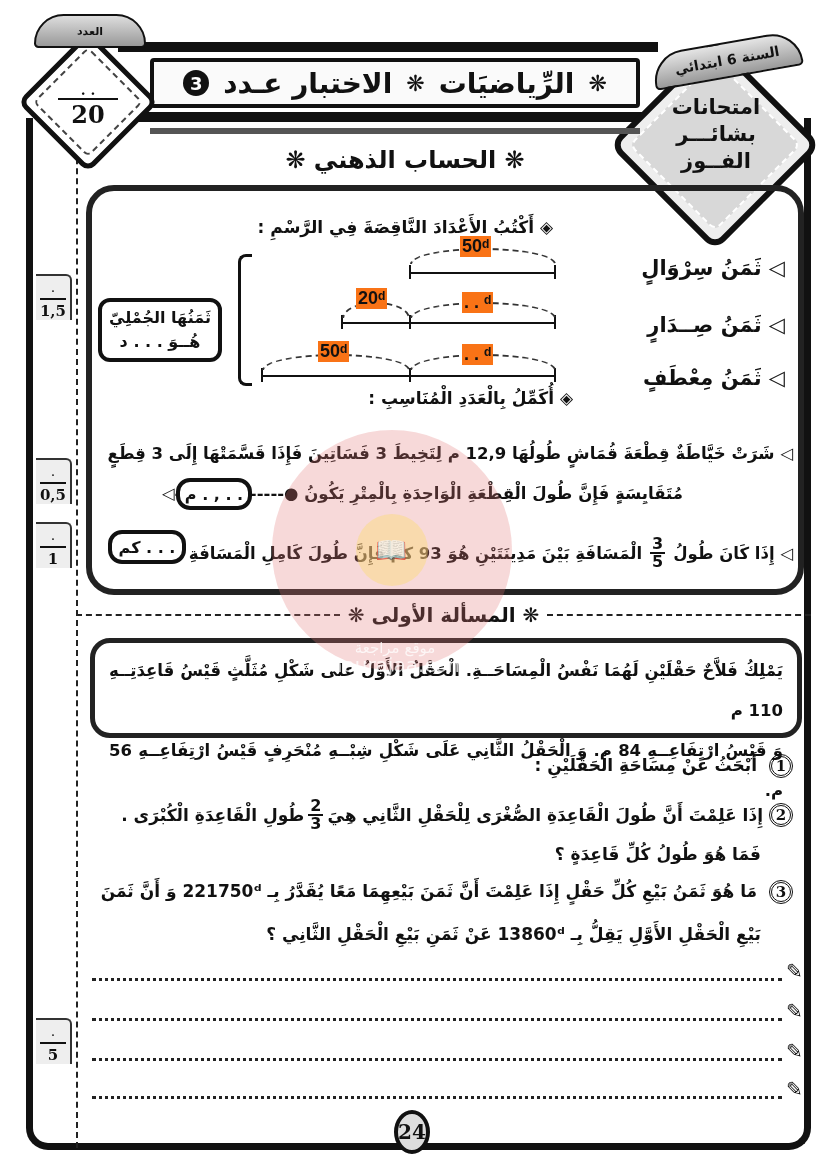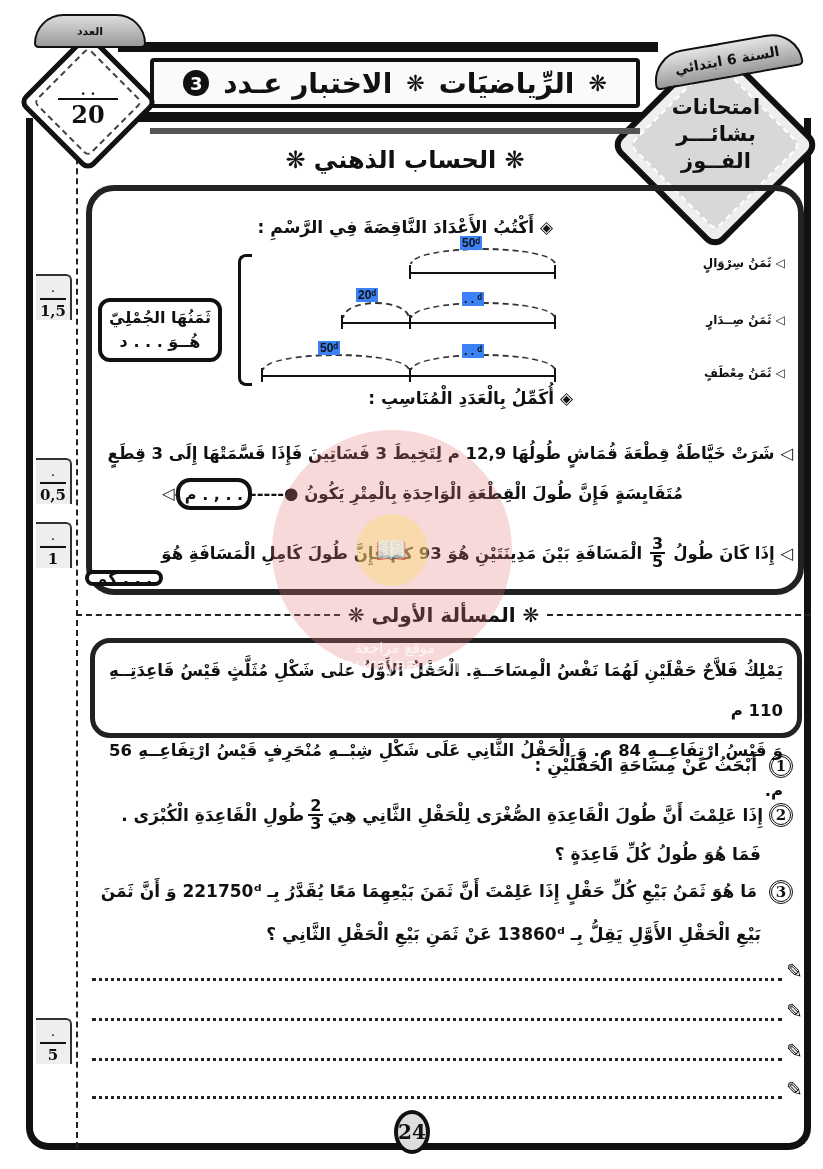--- a/index.html
+++ b/index.html
@@ -76,25 +76,25 @@
   }
   .hr-texture { position: absolute; height: 5px; background: #222; }
 
   
   .mm-box {
     position: absolute; left: 86px; top: 185px; width: 718px; height: 410px;
     border: 6px solid #222; border-radius: 28px;
   }
   .line { position: absolute; font-weight: bold; font-size: 17px; white-space: nowrap; direction: rtl; }
 
-  .diagram-label { position: absolute; font-weight: bold; font-size: 12px; direction: rtl; white-space: nowrap; }
+  .diagram-label { position: absolute; font-weight: bold; font-size: 21px; direction: rtl; white-space: nowrap; }
   .seg { position: absolute; height: 2px; background: #111; }
   .tick { position: absolute; width: 2px; height: 14px; background: #111; }
   .arc { position: absolute; border: 2px dashed #333; border-bottom: none; border-radius: 50% 50% 0 0 / 100% 100% 0 0; height: 16px; }
-  .arc-label { position: absolute; font-family: "Liberation Sans Narrow","Liberation Sans", sans-serif; font-weight: bold; font-size: 12px; background: #3b82f6; padding: 0 2px; }
+  .arc-label { position: absolute; font-family: "Liberation Sans Narrow","Liberation Sans", sans-serif; font-weight: bold; font-size: 18px; background: #f97316; padding: 0 2px; }
   .brace { position: absolute; left: 238px; top: 254px; width: 14px; height: 132px; border: 3px solid #111; border-right: none; border-radius: 8px 0 0 8px; }
   .total-box {
     position: absolute; left: 98px; top: 298px; width: 124px; height: 64px;
     border: 4px solid #111; border-radius: 12px; background: #fff;
     display: flex; flex-direction: column; justify-content: center; align-items: center; direction: rtl;
     font-weight: bold; font-size: 16px; line-height: 24px;
   }
   .answer-pill {
     position: absolute; border: 4px solid #111; border-radius: 14px; background: #fff;
     display: flex; align-items: center; justify-content: center; font-weight: bold; font-size: 16px; direction: rtl;
@@ -243,21 +243,21 @@
 <div class="answer-pill" style="left:176px;top:478px;width:76px;height:32px;">. . , . م</div>
 
 <div class="line" style="right:30px;top:536px;font-size:16.5px;display:flex;align-items:center;gap:4px;">
   <span>◁ إِذَا كَانَ طُولُ</span>
   <span class="frac">
     <span class="n">3</span>
     <span>5</span>
   </span>
   <span>الْمَسَافَةِ بَيْنَ مَدِينَتَيْنِ هُوَ 93 كم فَإِنَّ طُولَ كَامِلِ الْمَسَافَةِ هُوَ</span>
 </div>
-<div class="answer-pill" style="left:85px;top:530px;width:78px;height:16px;margin-top:40px;">. . . كم</div>
+<div class="answer-pill" style="left:108px;top:530px;width:78px;height:34px;">. . . كم</div>
 
 <div class="mark" style="top:274px;">
   <span class="num">.</span>
   <span>1,5</span>
 </div>
 <div class="mark" style="top:458px;">
   <span class="num">.</span>
   <span>0,5</span>
 </div>
 <div class="mark" style="top:522px;">

